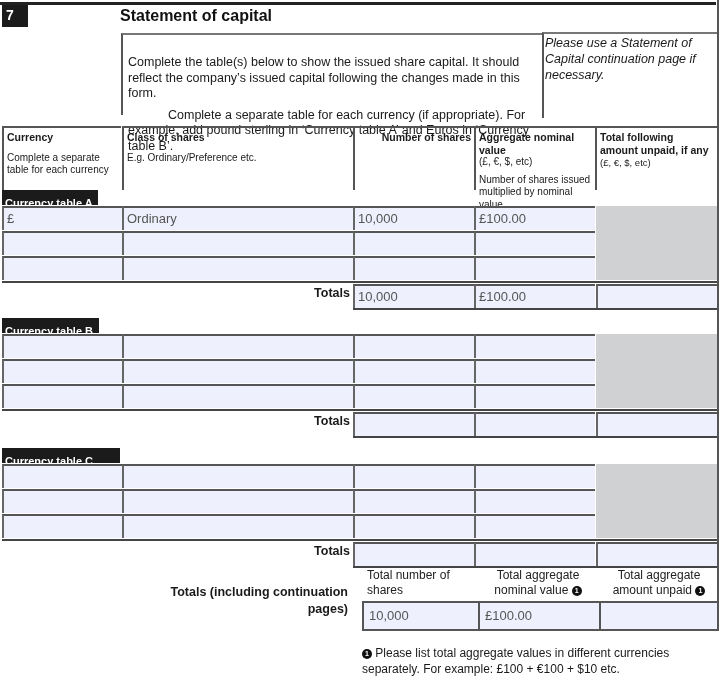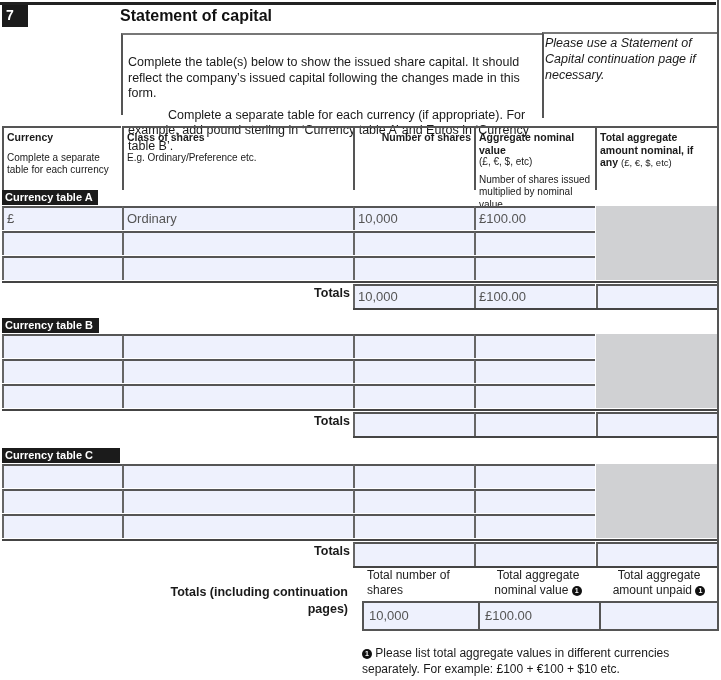--- a/index.html
+++ b/index.html
@@ -19,21 +19,21 @@
   .intro-box p { margin-bottom: 6px; }
   .intro-box b { font-weight: normal; margin-left: 40px; }
   .note-box { left: 542px; top: 32px; width: 175px; height: 86px; border-left: 2px solid #555; border-top: 2px solid #777;
     padding: 1px 0 0 1px; font-size: 12.5px; line-height: 16px; font-style: italic; }
 
   .col-head { top: 126px; height: 64px; border-left: 2px solid #555; border-top: 2px solid #555; padding: 3px 3px 0 3px; font-size: 10px; line-height: 12.5px; }
   .col-head .h { font-weight: bold; font-size: 10.5px; }
   .col-head .s { margin-top: 8px; }
   .col-head .s2 { margin-top: 5px; }
 
-  .tbl-label { left: 2px; height: 15px; background: #1b1b1b; color: #fff; font-weight: bold; font-size: 11px; padding: 1px 0 0 3px; }
+  .tbl-label { left: 2px; height: 15px; background: #1b1b1b; color: #fff; font-weight: bold; font-size: 11px; padding: 7px 0 0 3px; }
 
   .cell { background: #eef1fd; border-left: 2px solid #666; border-top: 2px solid #555; font-size: 13px; color: #555; padding: 3px 0 0 3px; }
   .grey { background: #d0d1d3; }
   .rule { height: 2px; background: #444; }
   .totals-lbl { font-weight: bold; font-size: 12.5px; text-align: right; }
 
   .foot-head { font-size: 12px; line-height: 15px; color: #222; }
   .foot-cell { background: #eef1fd; border: 2px solid #555; font-size: 13px; color: #555; padding: 5px 0 0 5px; }
   .footnote { left: 362px; top: 645px; font-size: 12px; line-height: 16px; width: 358px; }
   .dot { display: inline-block; width: 10px; height: 10px; border-radius: 50%; background: #111; color: #fff; font-size: 7px; font-weight: bold; text-align: center; line-height: 10px; vertical-align: 1px; }
@@ -63,21 +63,21 @@
 </div>
 <div class="abs col-head" style="left:353px;width:121px;text-align:right;">
   <div class="h">Number of shares</div>
 </div>
 <div class="abs col-head" style="left:474px;width:121px;">
   <div class="h">Aggregate nominal value</div>
   <div>(£, €, $, etc)</div>
   <div class="s2">Number of shares issued multiplied by nominal value</div>
 </div>
 <div class="abs col-head" style="left:595px;width:122px;">
-  <div class="h"><span>Total aggregate amount nominal, if any</span> <span style="font-weight:normal;font-size:9.5px;">(£, €, $, etc)</span></div>
+  <div class="h"><span>Total following amount unpaid, if any</span> <span style="font-weight:normal;font-size:9.5px;">(£, €, $, etc)</span></div>
 </div>
 
 <div id="tables">
     <div class="abs tbl-label" style="top: 190px; width: 96px;">Currency table A</div>
     <div class="abs cell" style="left: 2px; width: 120px; top: 206px; height: 24px;">£</div>
     <div class="abs cell" style="left: 122px; width: 231px; top: 206px; height: 24px;">Ordinary</div>
     <div class="abs cell" style="left: 353px; width: 121px; top: 206px; height: 24px;">10,000</div>
     <div class="abs cell" style="left: 474px; width: 121px; top: 206px; height: 24px;">£100.00</div>
     <div class="abs cell" style="left: 2px; width: 120px; top: 231px; height: 24px;"></div>
     <div class="abs cell" style="left: 122px; width: 231px; top: 231px; height: 24px;"></div>

